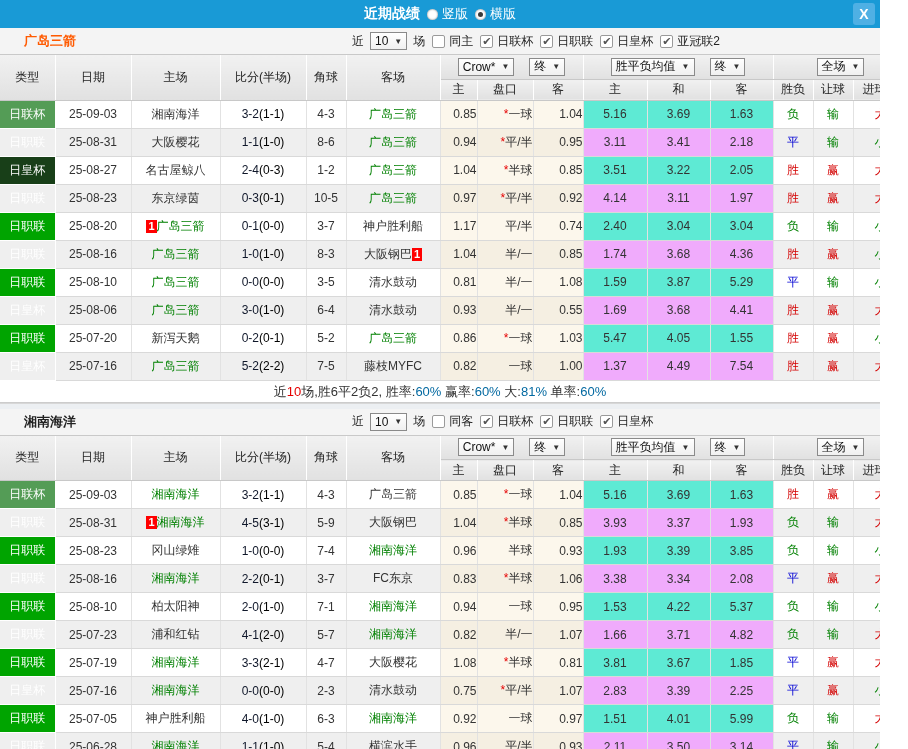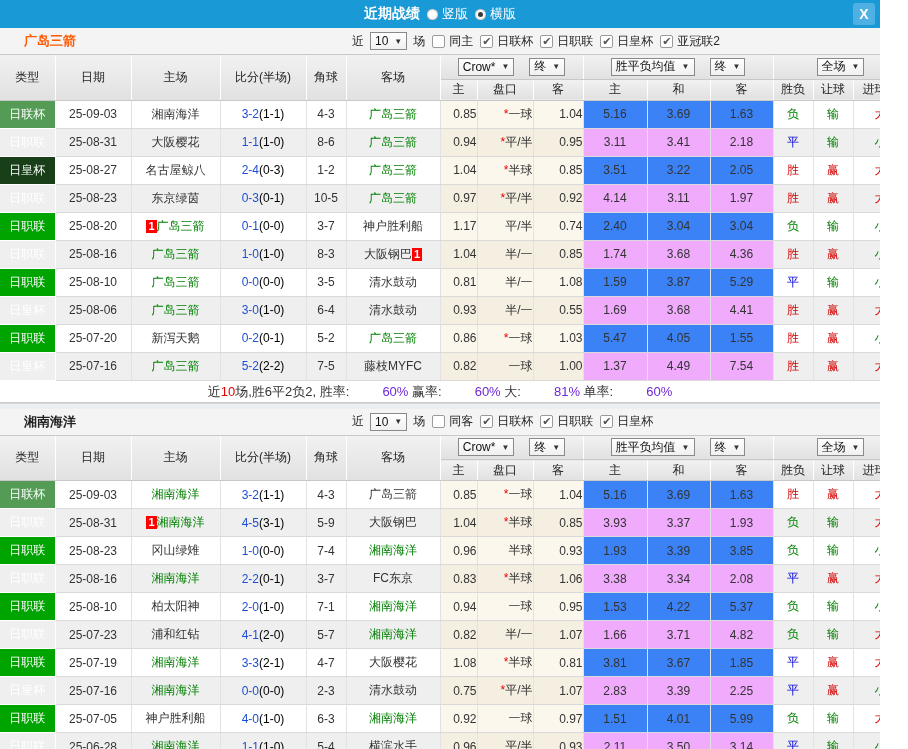--- a/index.html
+++ b/index.html
@@ -30,31 +30,31 @@
   
   table { border-collapse:collapse; table-layout:fixed; width:908px; font-size:12px; }
   th { background:linear-gradient(#f1f1f1,#e1e1e1); border-right:1px solid #fff; border-bottom:1px solid #c8c8c8;
     font-weight:normal; color:#222; padding:0; }
   thead tr.group th { height:24px; }
   thead tr.sub th { height:21px; }
   .hgroup { display:flex; align-items:center; justify-content:center;gap:9px; }
   td { border-right:1px solid #e2e2e2; border-bottom:1px solid #d9d9d9; text-align:center; height:28px; color:#333; padding:0; overflow:hidden; white-space:nowrap; }
   tr.even td { background:#efefef; }
   td.cream { background:#fcf7ec;text-align:right; } tr.even td.cream { background:#f5efe2; }
-  td.blu { background:#3b82f6; } tr.even td.blu { background:#f0abfc; }
+  td.blu { background:#5eead4; } tr.even td.blu { background:#f0abfc; }
   td.typ { color:#fff; border-bottom:1px solid #fff; border-right:1px solid #fff; }
   .t-cup { background:#549c56; } .t-league { background:#00a400; } .t-emp { background:#183f18; }
   .focus { color:#008000; }
   .badge { display:inline-block; background:#f00; color:#fff; font-size:11px; line-height:13px; padding:0 2px; font-weight:bold; }
-  .score { color:#1d4ed8; } .half { color:#000000; }
+  .score { color:#0f172a; } .half { color:#000000; }
   .star { color:#e60000; }
   .res-r { color:#d40000; } .res-b { color:#0000d4; } .res-g { color:#008000; }
 
   .summary { height:22px; line-height:21px; text-align:center; font-size:13px; color:#333; border-bottom:1px solid #ccc; background:#fff; }
-  .sum-count { color:#e60000; } .sum-val { color:#6d28d9;margin-left:33px; }
+  .sum-count { color:#e60000; } .sum-val { color:#0369a1; }
 </style>
 </head>
 <body>
 
 <div class="app">
   <div class="titlebar">
     <div class="titlebar-center">
       <span class="title">近期战绩</span>
       <span class="radio-opt">
         <span class="radio" id="radio0"></span>

